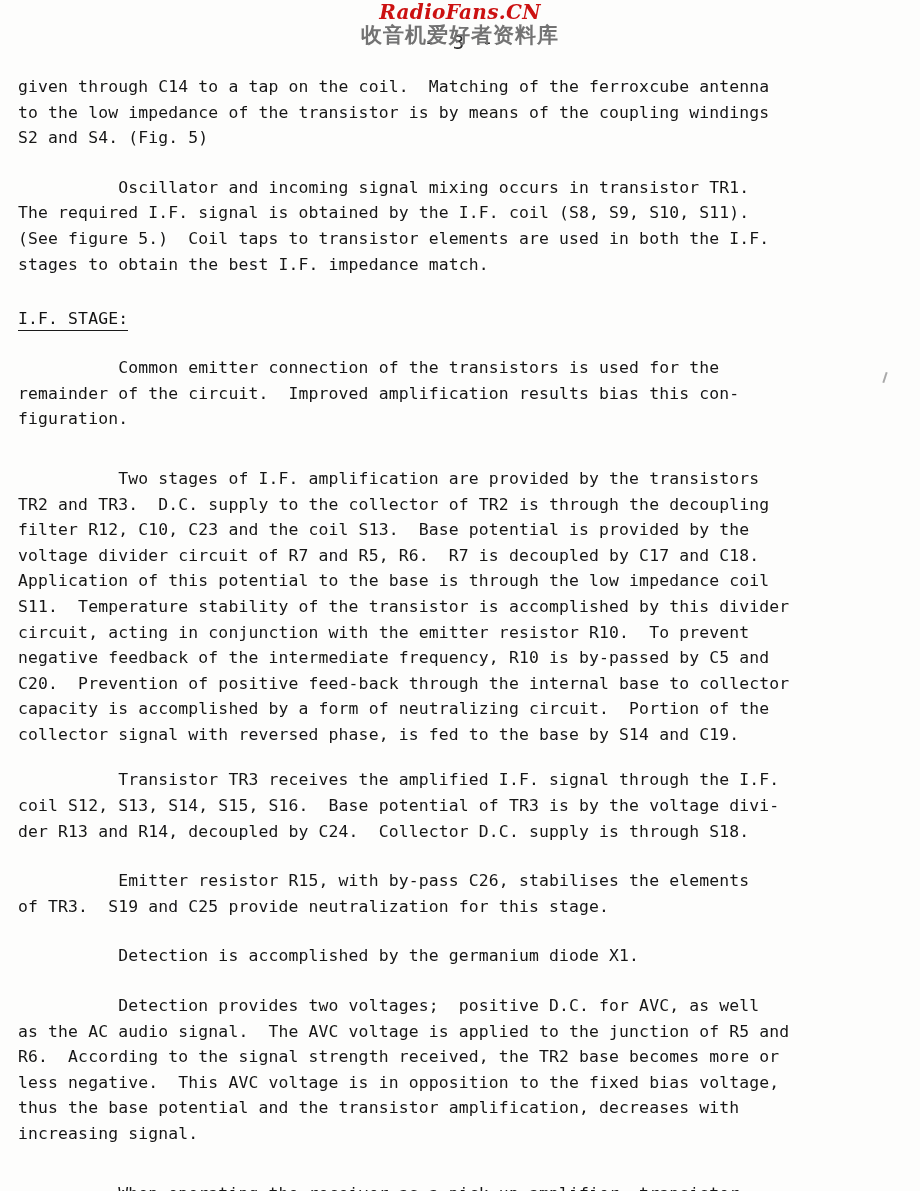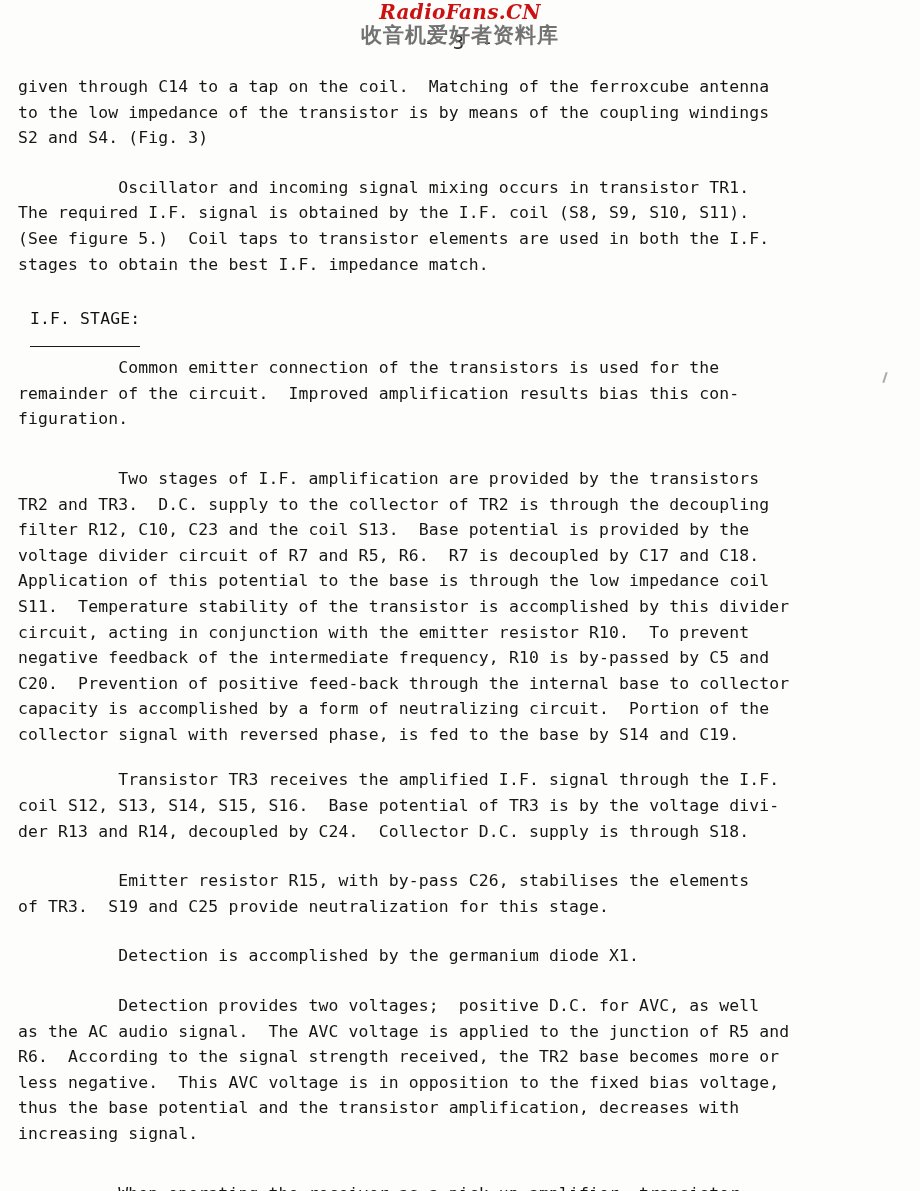--- a/index.html
+++ b/index.html
@@ -96,22 +96,21 @@
 
   .heading {
     font-size: 16.4px;
     line-height: 24px;
     color: #121212;
     letter-spacing: 0.15px;
     margin: 0;
   }
   .heading span.u {
     border-bottom: 1.6px solid #1a1a1a;
-    padding-bottom: 18px;
-    margin-left: 12px;
+    padding-bottom: 2px;
   }
 
   .speck {
     position: absolute;
     width: 2px;
     height: 11px;
     background: #9a9a9a;
     transform: rotate(18deg);
     opacity: 0.85;
   }
@@ -129,21 +128,21 @@
     </div>
   </div>
 
 
   <div class="speck" style="top:372px; left:884px;"></div>
 
   <div class="body-text">
 
     <p class="para">given through C14 to a tap on the coil.  Matching of the ferroxcube antenna
 to the low impedance of the transistor is by means of the coupling windings
-S2 and S4. (Fig. 3)</p>
+S2 and S4. (Fig. 5)</p>
     <div class="gap-md"></div>
 
     <p class="para">          Oscillator and incoming signal mixing occurs in transistor TR1.
 The required I.F. signal is obtained by the I.F. coil (S8, S9, S10, S11).
 (See figure 5.)  Coil taps to transistor elements are used in both the I.F.
 stages to obtain the best I.F. impedance match.</p>
     <div class="gap-lg"></div>
 
     <p class="heading"><span class="u">I.F. STAGE:</span></p>
     <div class="gap-md"></div>

